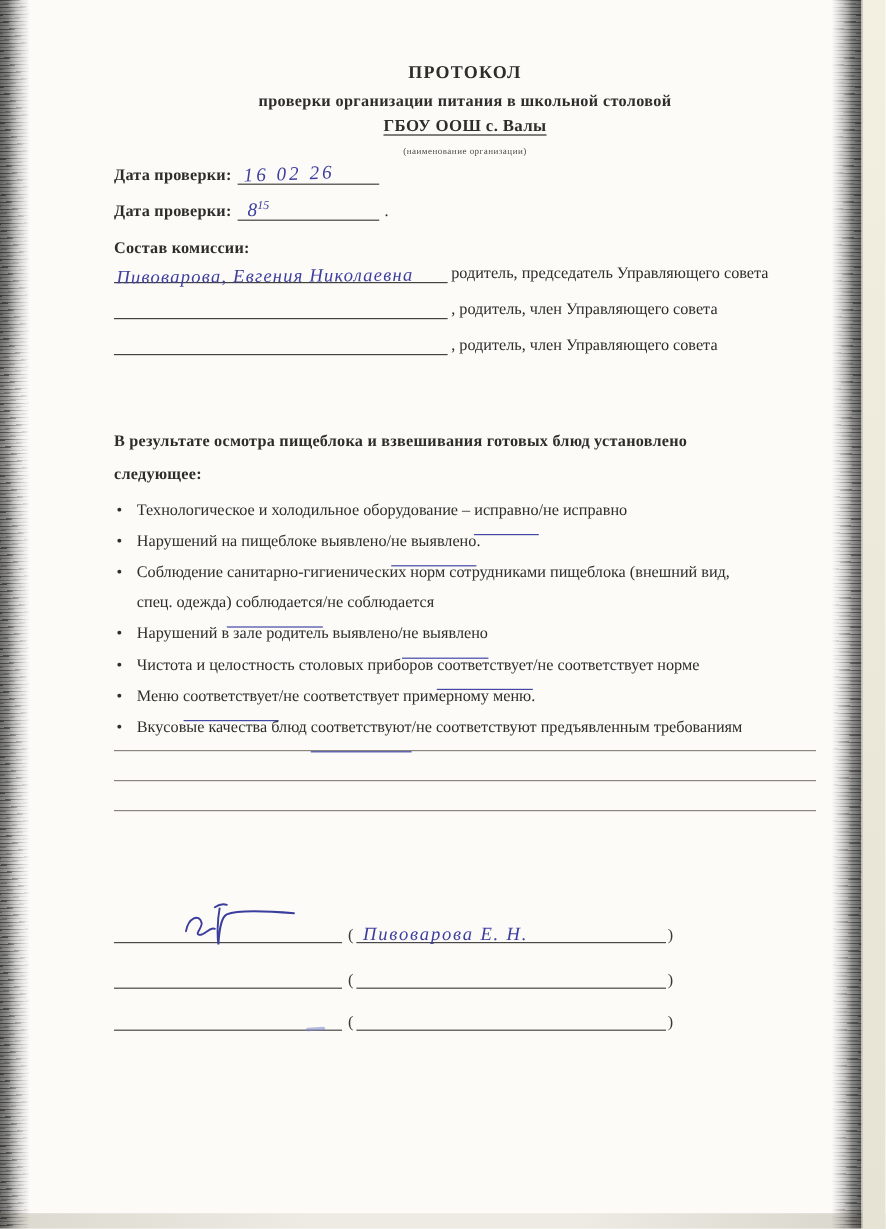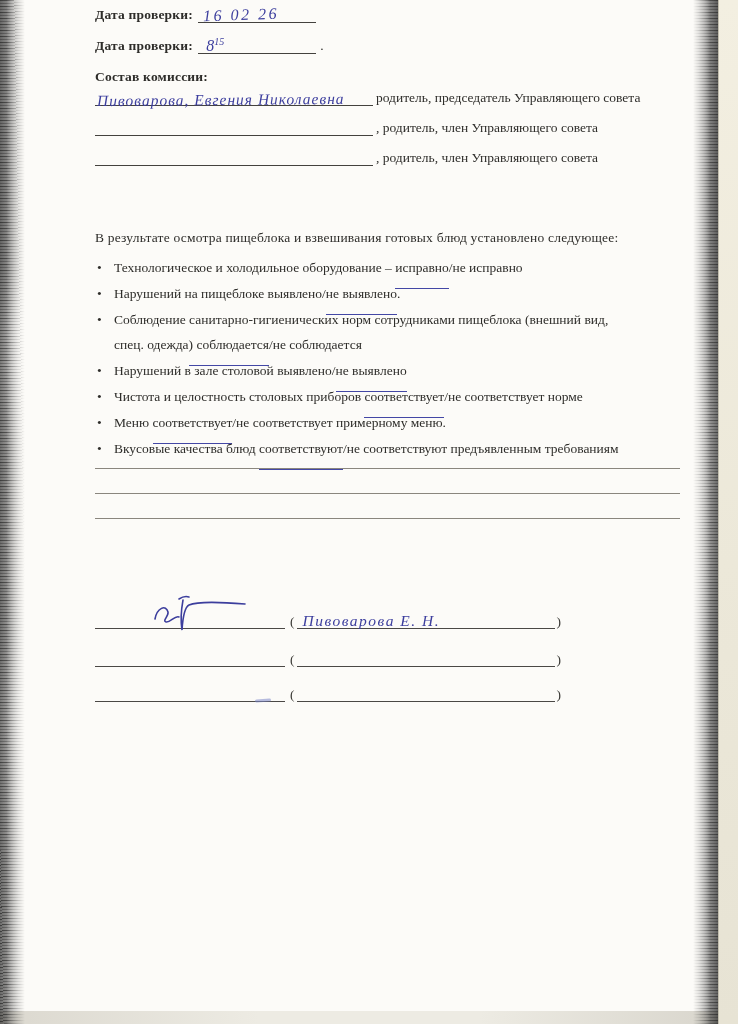--- a/index.html
+++ b/index.html
@@ -62,21 +62,21 @@
 
   .commission-heading { font-weight:bold; margin-top:14px; letter-spacing:.2px; }
   .member-row { display:flex; align-items:flex-end; height:30px; }
   .member-row.first { height:20px; }
   .member-line { flex:none; width:278px; height:100%; position:relative;
                  border-bottom:1.2px solid #44423e; }
   .member-line .hw { position:absolute; left:2px; bottom:-5px; font-size:15.5px;
                      letter-spacing:1px; white-space:nowrap; transform:rotate(-.5deg); }
   .member-role { padding-left:3px; padding-bottom:0; line-height:16px; }
 
-  .findings-heading { font-weight:normal; margin-top:58px; line-height:27px;
+  .findings-heading { font-weight:bold; margin-top:58px; line-height:27px;
                       letter-spacing:.2px; max-width:540px; }
   ul.findings { list-style:none; margin-top:4px; }
   ul.findings li { position:relative; padding-left:19px; line-height:25px; margin-top:1px; }
   ul.findings li:nth-child(3) { max-width:545px; }
   ul.findings .marker { position:absolute; left:2px; top:0; }
   .picked { border-bottom:1.4px solid #4347a5; padding-bottom:13px; }
 
   .blank-lines .rule { height:25px; border-bottom:1.1px solid #8a867e; }
   .blank-lines .rule:first-child { height:8px; }
 
@@ -98,20 +98,26 @@
 </head>
 <body>
 
 <div class="edge-left"></div>
 <div class="edge-right"></div>
 <div class="margin-strip-right"></div>
 <div class="bottom-strip"></div>
 
 <div class="content">
 
+  <div class="header">
+    <div class="doc-title">ПРОТОКОЛ</div>
+    <div class="doc-subtitle">проверки организации питания в школьной столовой</div>
+    <div class="org-name">ГБОУ ООШ с. Валы</div>
+    <div class="org-caption">(наименование организации)</div>
+  </div>
 
   <div class="form-row">
     <span class="label">Дата проверки:</span>
     <span class="inline-line date-line">
       <span class="hw">16 02 26</span>
     </span>
   </div>
 
   <div class="form-row time-row">
     <span class="label">Дата проверки:</span>
@@ -147,21 +153,21 @@
     <li>
       <span class="marker">•</span><span>Технологическое и холодильное оборудование – </span><span class="picked">исправно</span><span>/не исправно</span>
     </li>
     <li>
       <span class="marker">•</span><span>Нарушений на пищеблоке выявлено/</span><span class="picked">не выявлено</span><span>.</span>
     </li>
     <li>
       <span class="marker">•</span><span>Соблюдение санитарно-гигиенических норм сотрудниками пищеблока (внешний вид, спец. одежда</span><span class="picked">) соблюдается</span><span>/не соблюдается</span>
     </li>
     <li>
-      <span class="marker">•</span><span>Нарушений в зале столовой выявлено/</span><span class="picked">не выявлено</span><span></span>
+      <span class="marker">•</span><span>Нарушений в зале родитель выявлено/</span><span class="picked">не выявлено</span><span></span>
     </li>
     <li>
       <span class="marker">•</span><span>Чистота и целостность столовых приборов </span><span class="picked">соответствует</span><span>/не соответствует норме</span>
     </li>
     <li>
       <span class="marker">•</span><span>Меню </span><span class="picked">соответствует</span><span>/не соответствует примерному меню.</span>
     </li>
     <li>
       <span class="marker">•</span><span>Вкусовые качества блюд </span><span class="picked">соответствуют</span><span>/не соответствуют предъявленным требованиям</span>
     </li>

